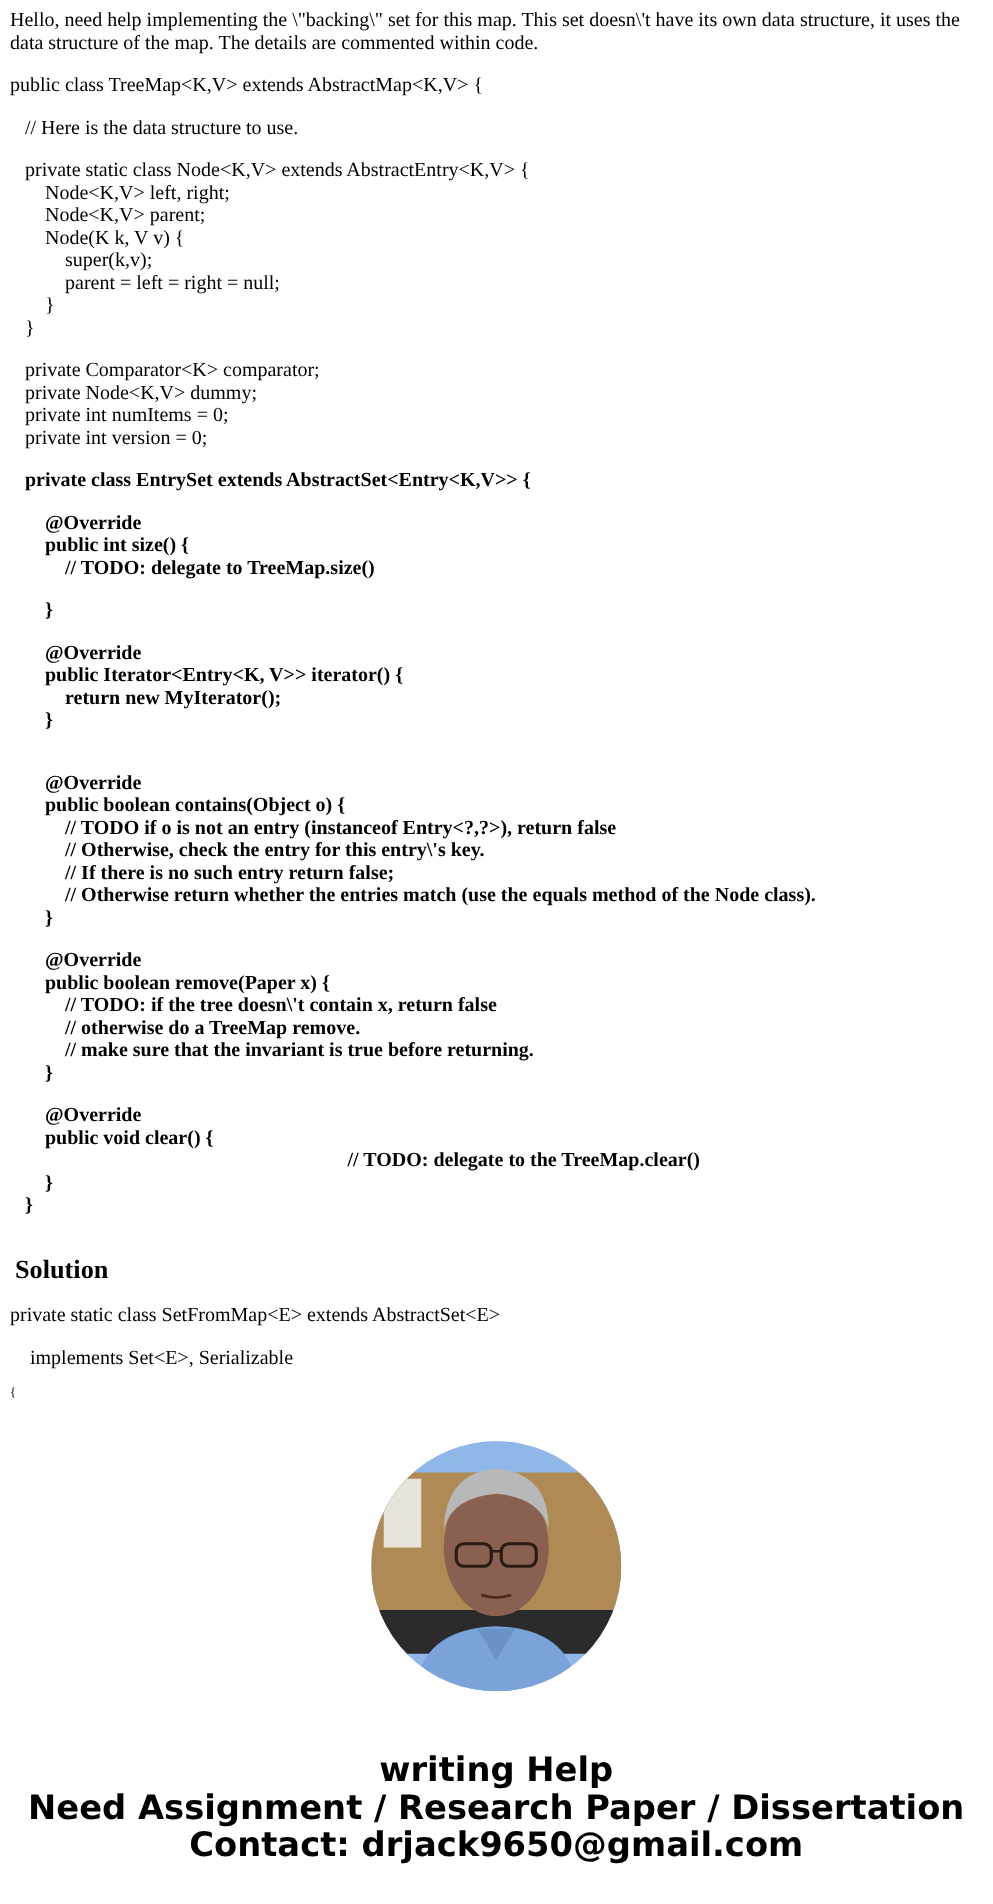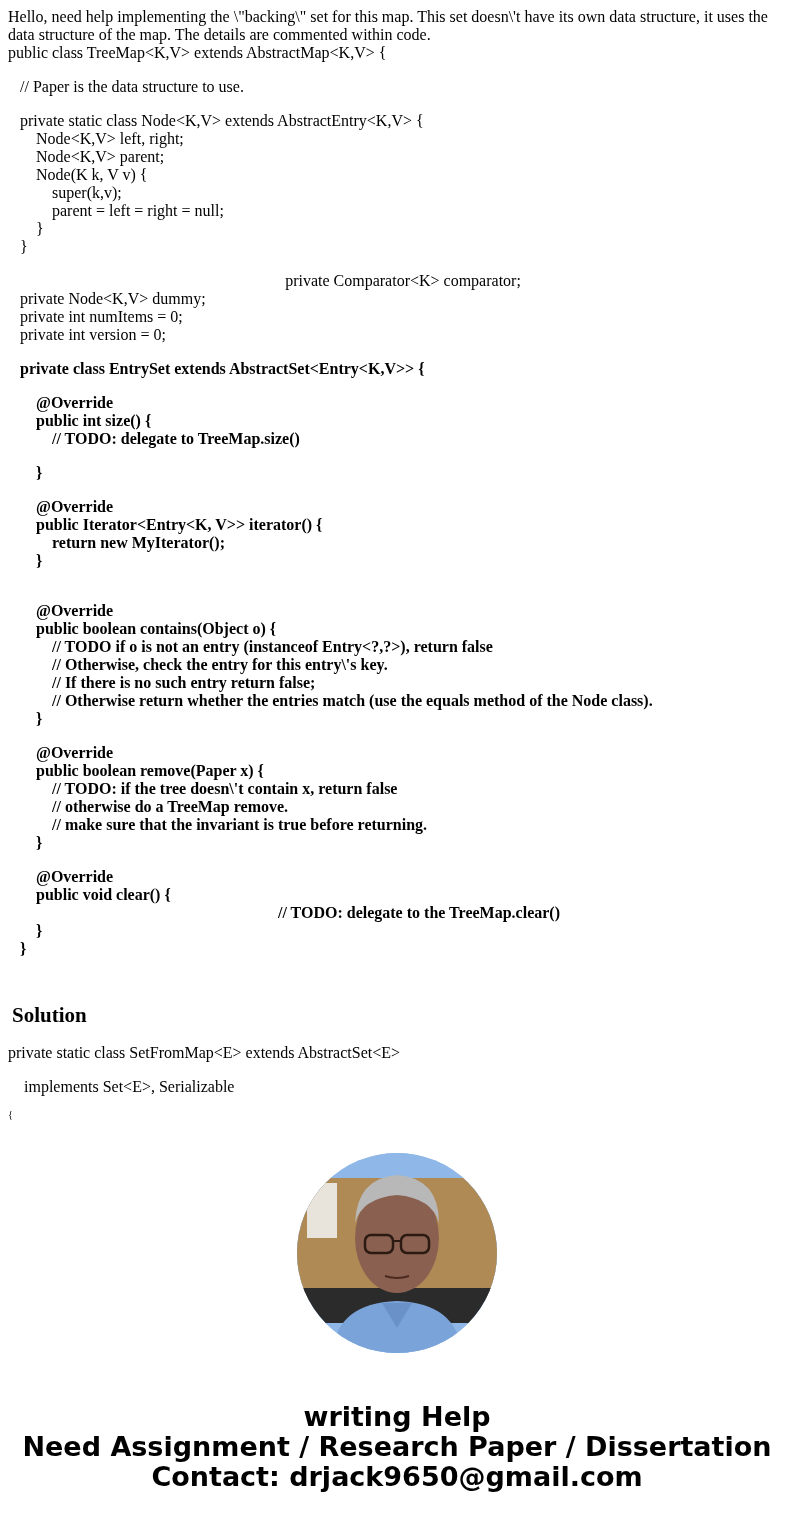--- a/index.html
+++ b/index.html
@@ -7,21 +7,21 @@
       width: 794px;
       height: 1523px;
       position: relative;
       font-family: "Liberation Serif", serif;
       font-size: 16px;
       color: #000;
       overflow: hidden;
     }
     .page { position: absolute; left: 8px; top: 8px; width: 778px; }
     p { margin: 0; line-height: 18px; }
-    .intro { }
+    .intro { margin-bottom: 16px; }
     .code { line-height: 18px; }
     .code .ln { white-space: pre; height: 18px; display: block; }
     .code .blank { height: 16px; }
     .bold { font-weight: bold; }
     .solution-title {
       position: absolute; left: 12px; top: 1004px;
       font-size: 21px; font-weight: bold; margin: 0; line-height: 22px;
     }
     .sol-line { position: absolute; left: 8px; white-space: pre; line-height: 18px; }
     .avatar {
@@ -36,32 +36,32 @@
     }
   </style>
 </head>
 <body>
 
 <div class="page">
   <p class="intro">Hello, need help implementing the \"backing\" set for this map. This set doesn\'t have its own data structure, it uses the data structure of the map. The details are commented within code.</p>
   <div class="code" id="code-block">
       <div class="ln" style="padding-left: 0px;">public class TreeMap&lt;K,V&gt; extends AbstractMap&lt;K,V&gt; {</div>
       <div class="ln blank"></div>
-      <div class="ln" style="padding-left: 12px;">// Paper is the data structure to use.</div>
+      <div class="ln" style="padding-left: 12px;">// Here is the data structure to use.</div>
       <div class="ln blank"></div>
       <div class="ln" style="padding-left: 12px;">private static class Node&lt;K,V&gt; extends AbstractEntry&lt;K,V&gt; {</div>
       <div class="ln" style="padding-left: 28px;">Node&lt;K,V&gt; left, right;</div>
       <div class="ln" style="padding-left: 28px;">Node&lt;K,V&gt; parent;</div>
       <div class="ln" style="padding-left: 28px;">Node(K k, V v) {</div>
       <div class="ln" style="padding-left: 44px;">super(k,v);</div>
       <div class="ln" style="padding-left: 44px;">parent = left = right = null;</div>
       <div class="ln" style="padding-left: 28px;">}</div>
       <div class="ln" style="padding-left: 12px;">}</div>
       <div class="ln blank"></div>
-      <div class="ln" style="padding-left: 12px; text-align: center;">private Comparator&lt;K&gt; comparator;</div>
+      <div class="ln" style="padding-left: 12px;">private Comparator&lt;K&gt; comparator;</div>
       <div class="ln" style="padding-left: 12px;">private Node&lt;K,V&gt; dummy;</div>
       <div class="ln" style="padding-left: 12px;">private int numItems = 0;</div>
       <div class="ln" style="padding-left: 12px;">private int version = 0;</div>
       <div class="ln blank"></div>
       <div class="ln bold" style="padding-left: 12px;">private class EntrySet extends AbstractSet&lt;Entry&lt;K,V&gt;&gt; {</div>
       <div class="ln blank"></div>
       <div class="ln bold" style="padding-left: 28px;">@Override</div>
       <div class="ln bold" style="padding-left: 28px;">public int size() {</div>
       <div class="ln bold" style="padding-left: 44px;">// TODO: delegate to TreeMap.size()</div>
       <div class="ln blank"></div>

